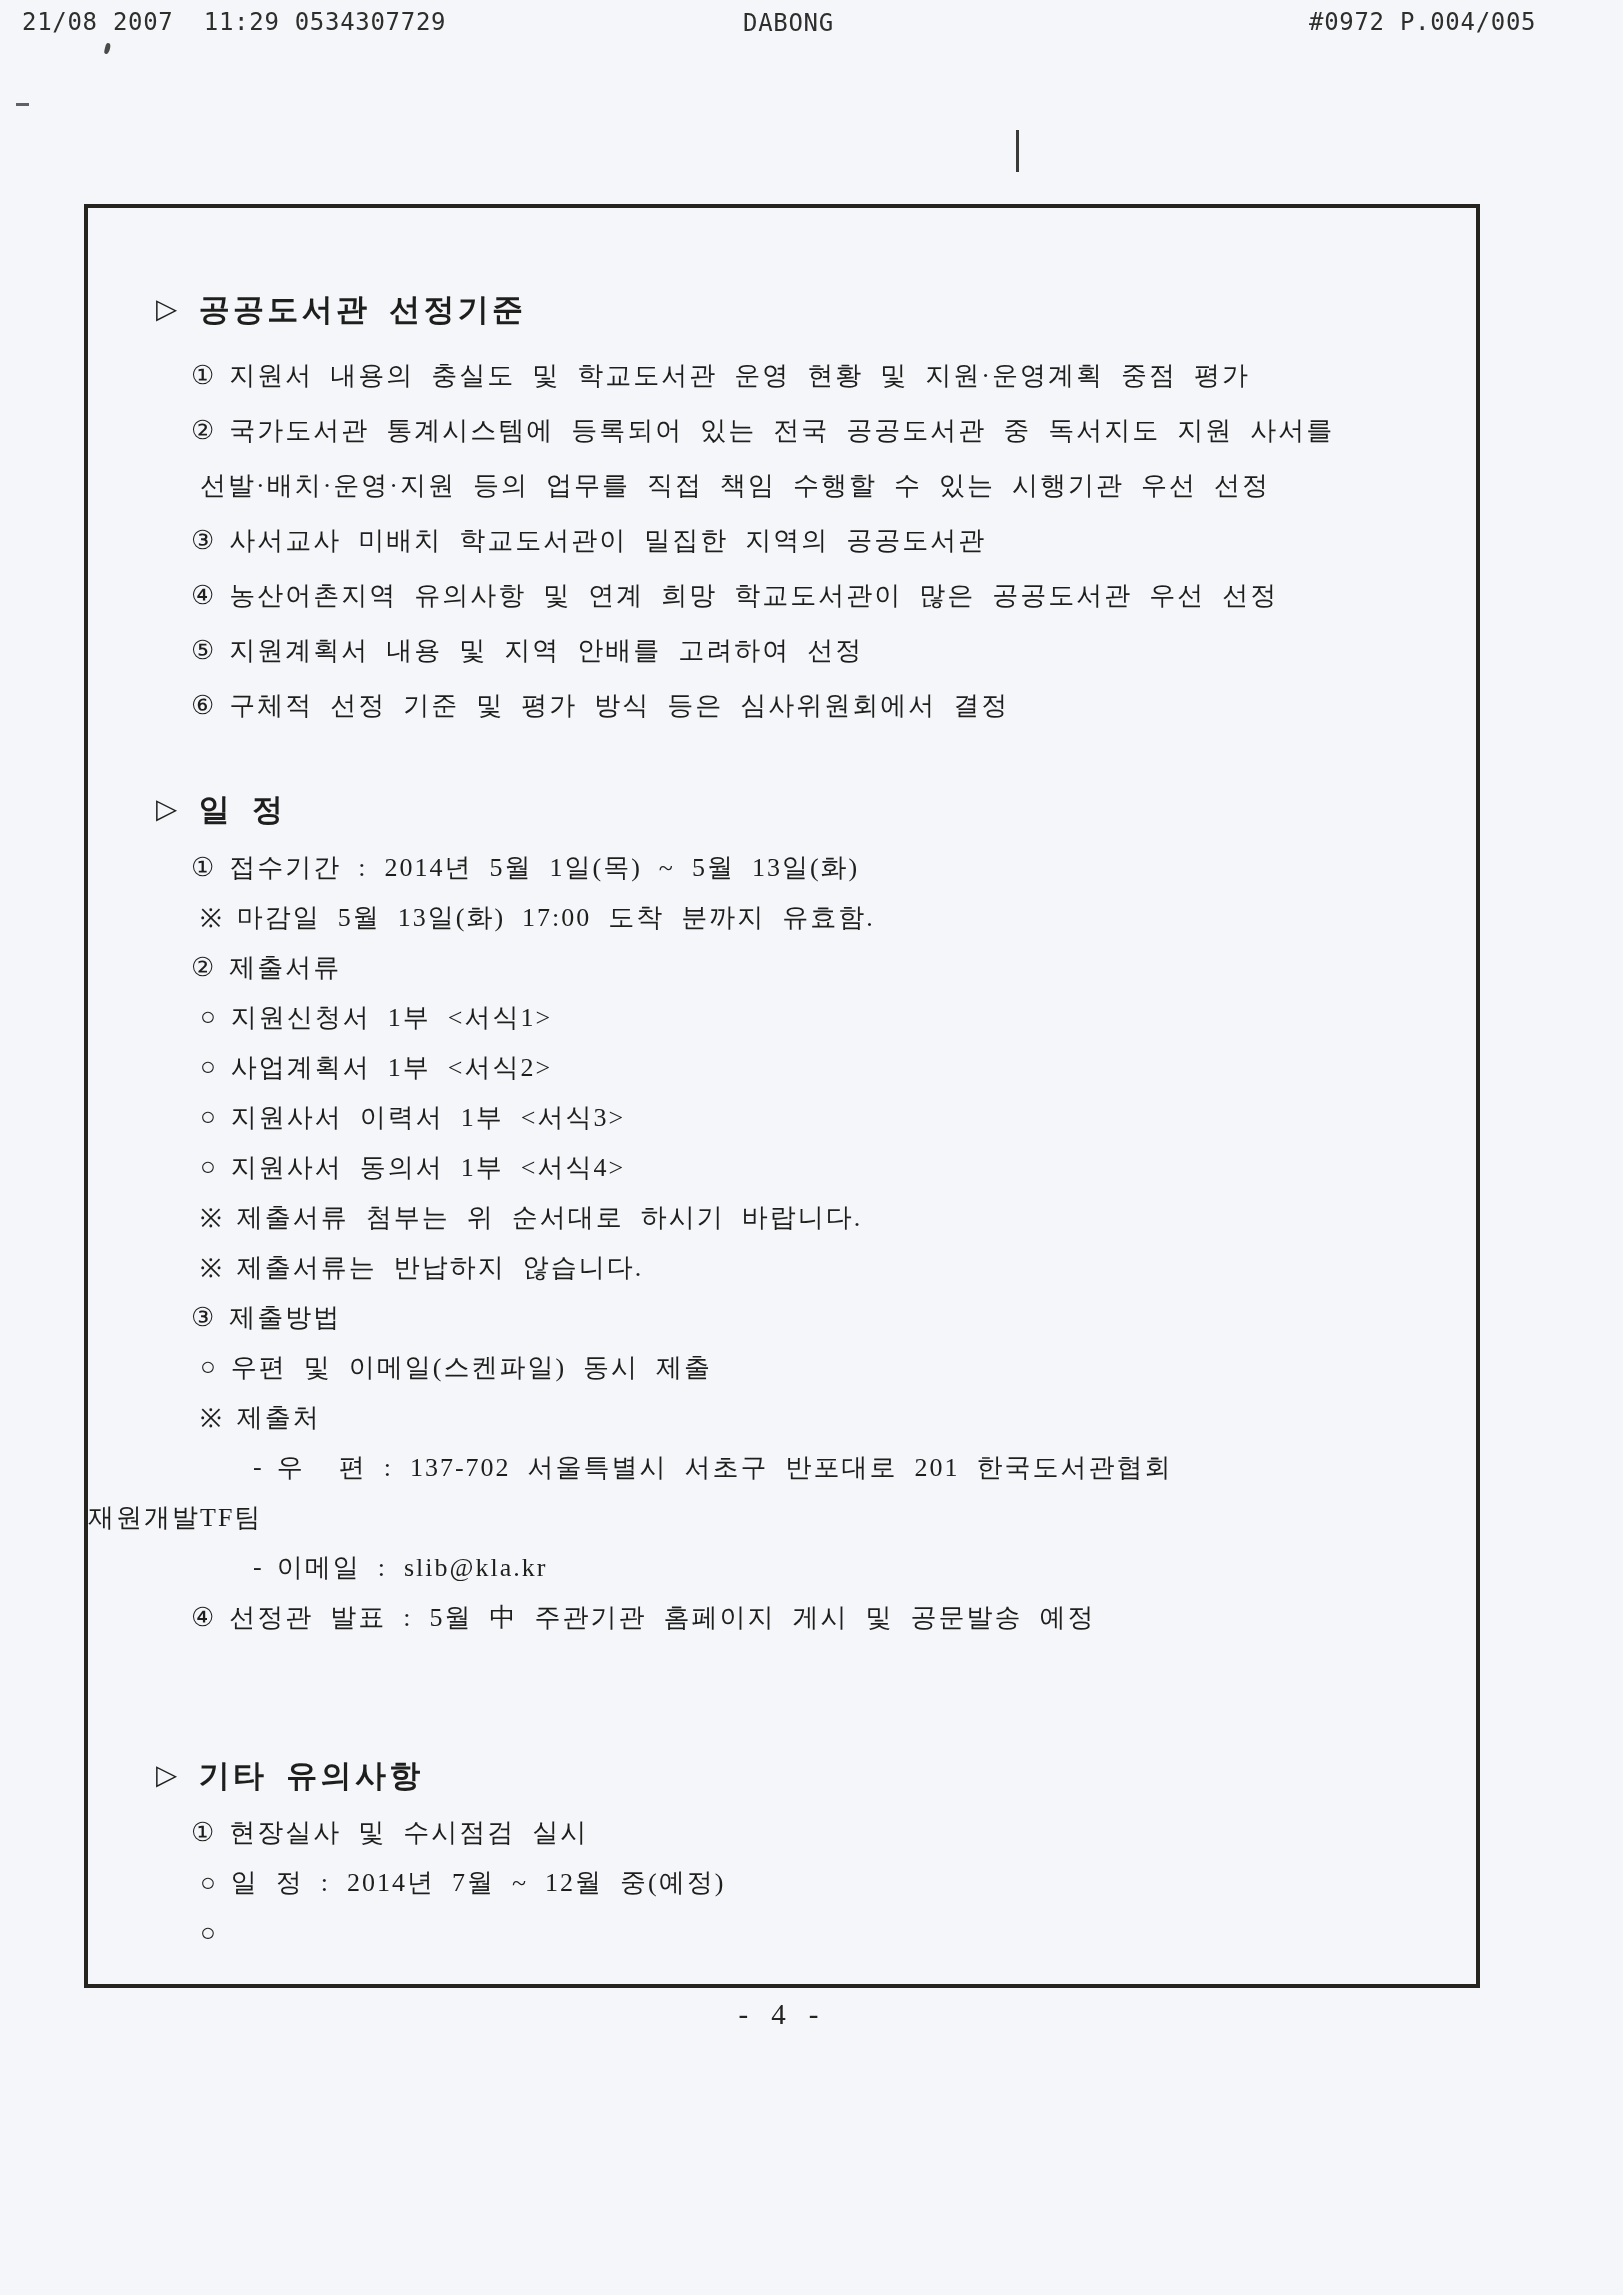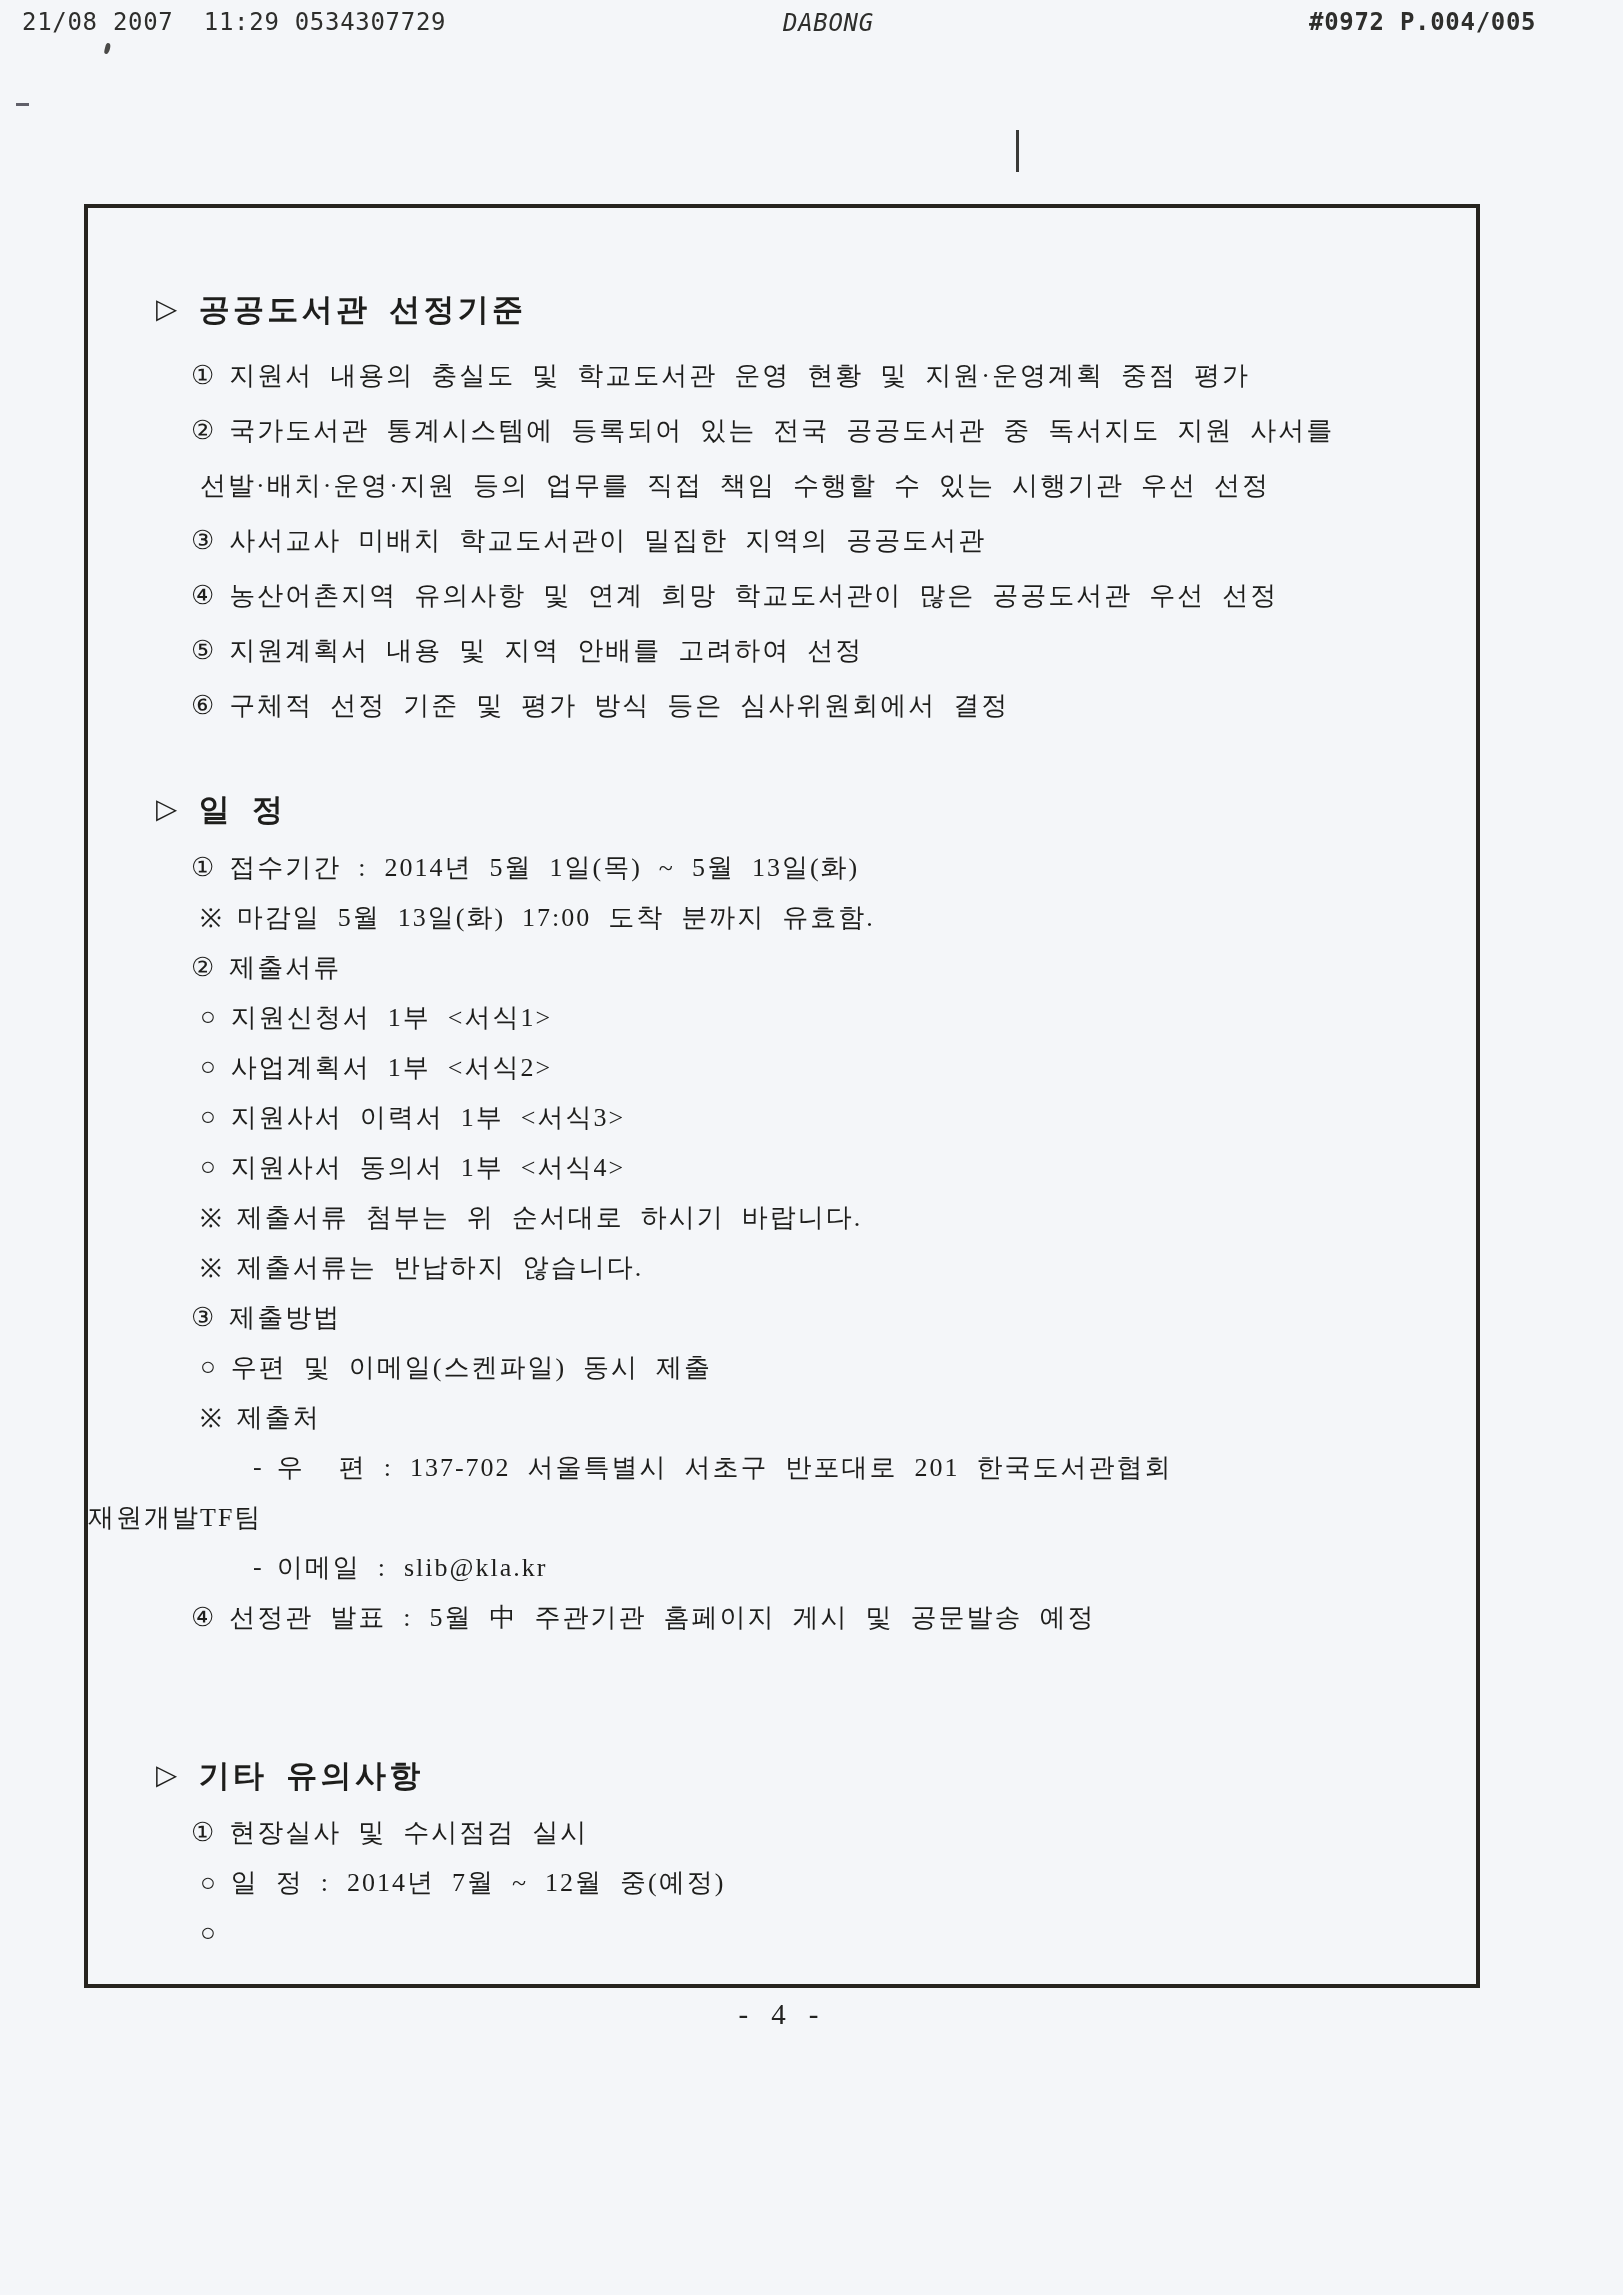--- a/index.html
+++ b/index.html
@@ -18,22 +18,22 @@
     position: absolute;
     top: 7.9px; left: 0;
     width: 100%; height: 34px;
     font-family: "DejaVu Sans Mono", monospace;
     font-size: 24px;
     color: #2e2e2c;
     letter-spacing: 0.7px;
     white-space: pre;
   }
   .fh-left   { position: absolute; left: 22px;   top: 0; }
-  .fh-center { position: absolute; left: 783px; top: 1.3px; font-style: italic; }
-  .fh-right  { position: absolute; left: 1309px; top: 0; font-weight: bold; }
+  .fh-center { position: absolute; left: 743px; top: 1.3px; }
+  .fh-right  { position: absolute; left: 1309px; top: 0; }
 
   
   .mark-comma {
     position: absolute; left: 105px; top: 43px;
     width: 4.6px; height: 10.5px; background: #4a4a48;
     transform: rotate(14deg);
     border-radius: 45% 55% 60% 40%;
   }
   .mark-dash {
     position: absolute; left: 15.7px; top: 103px;

